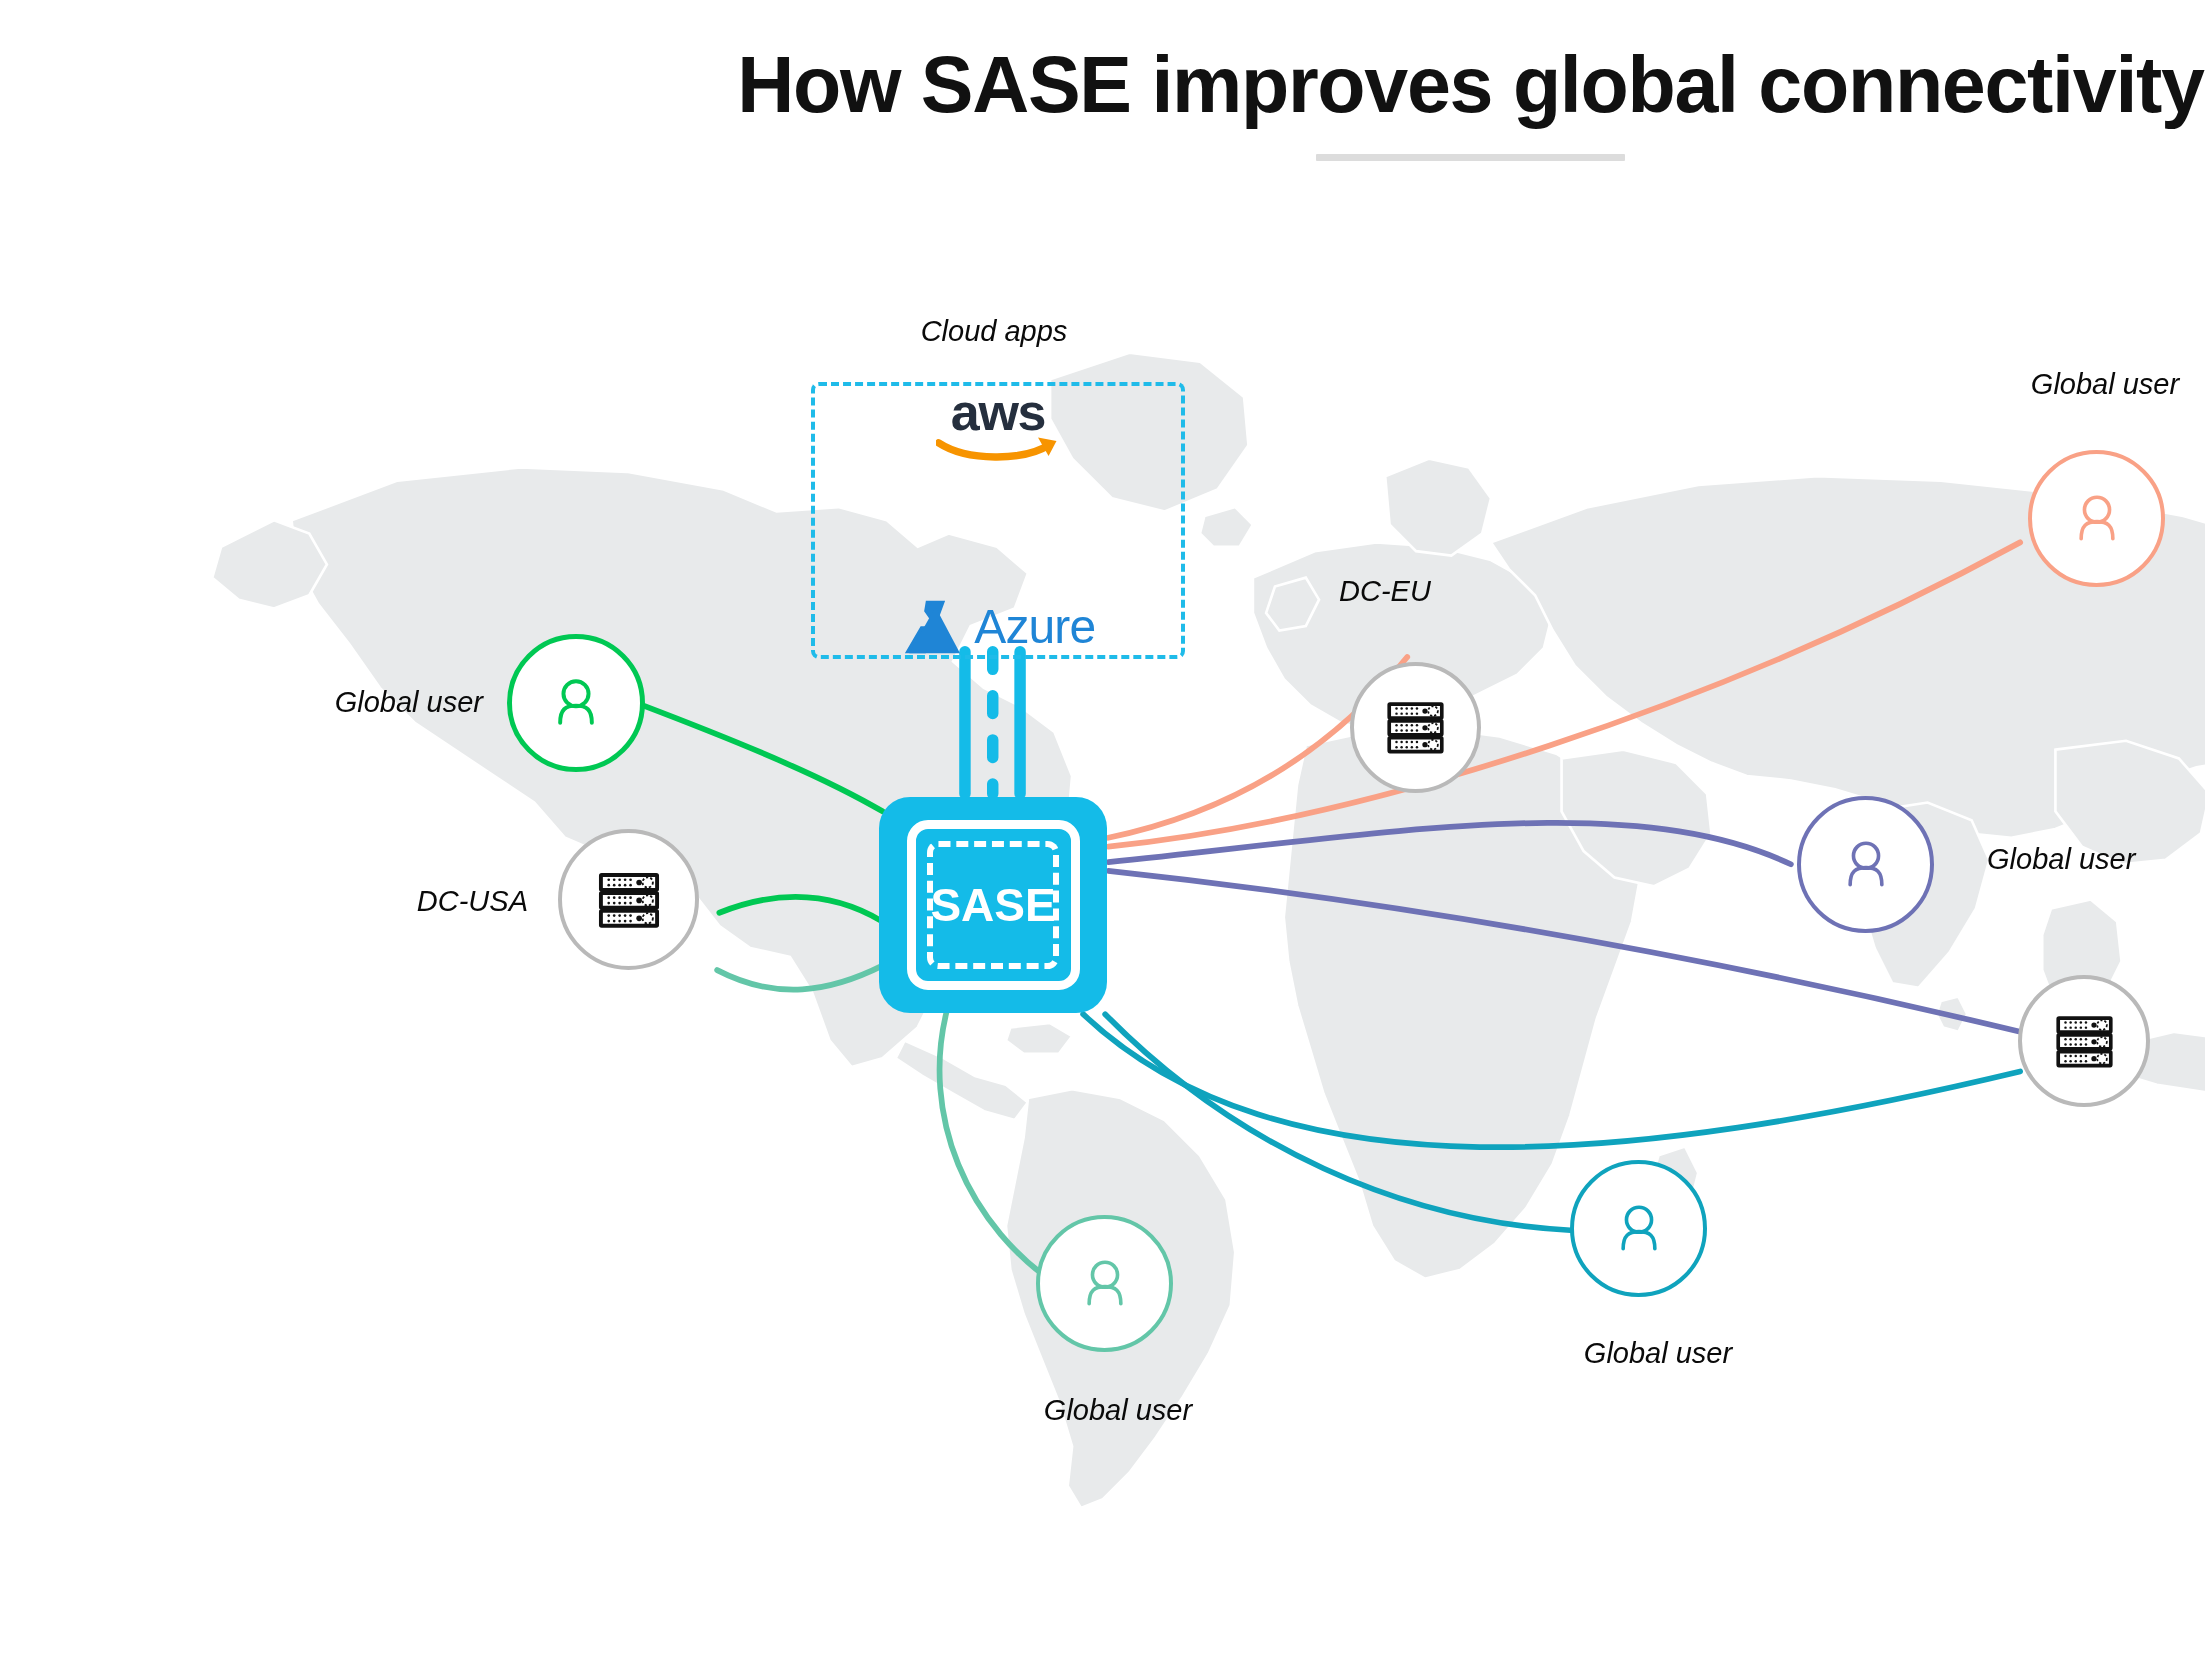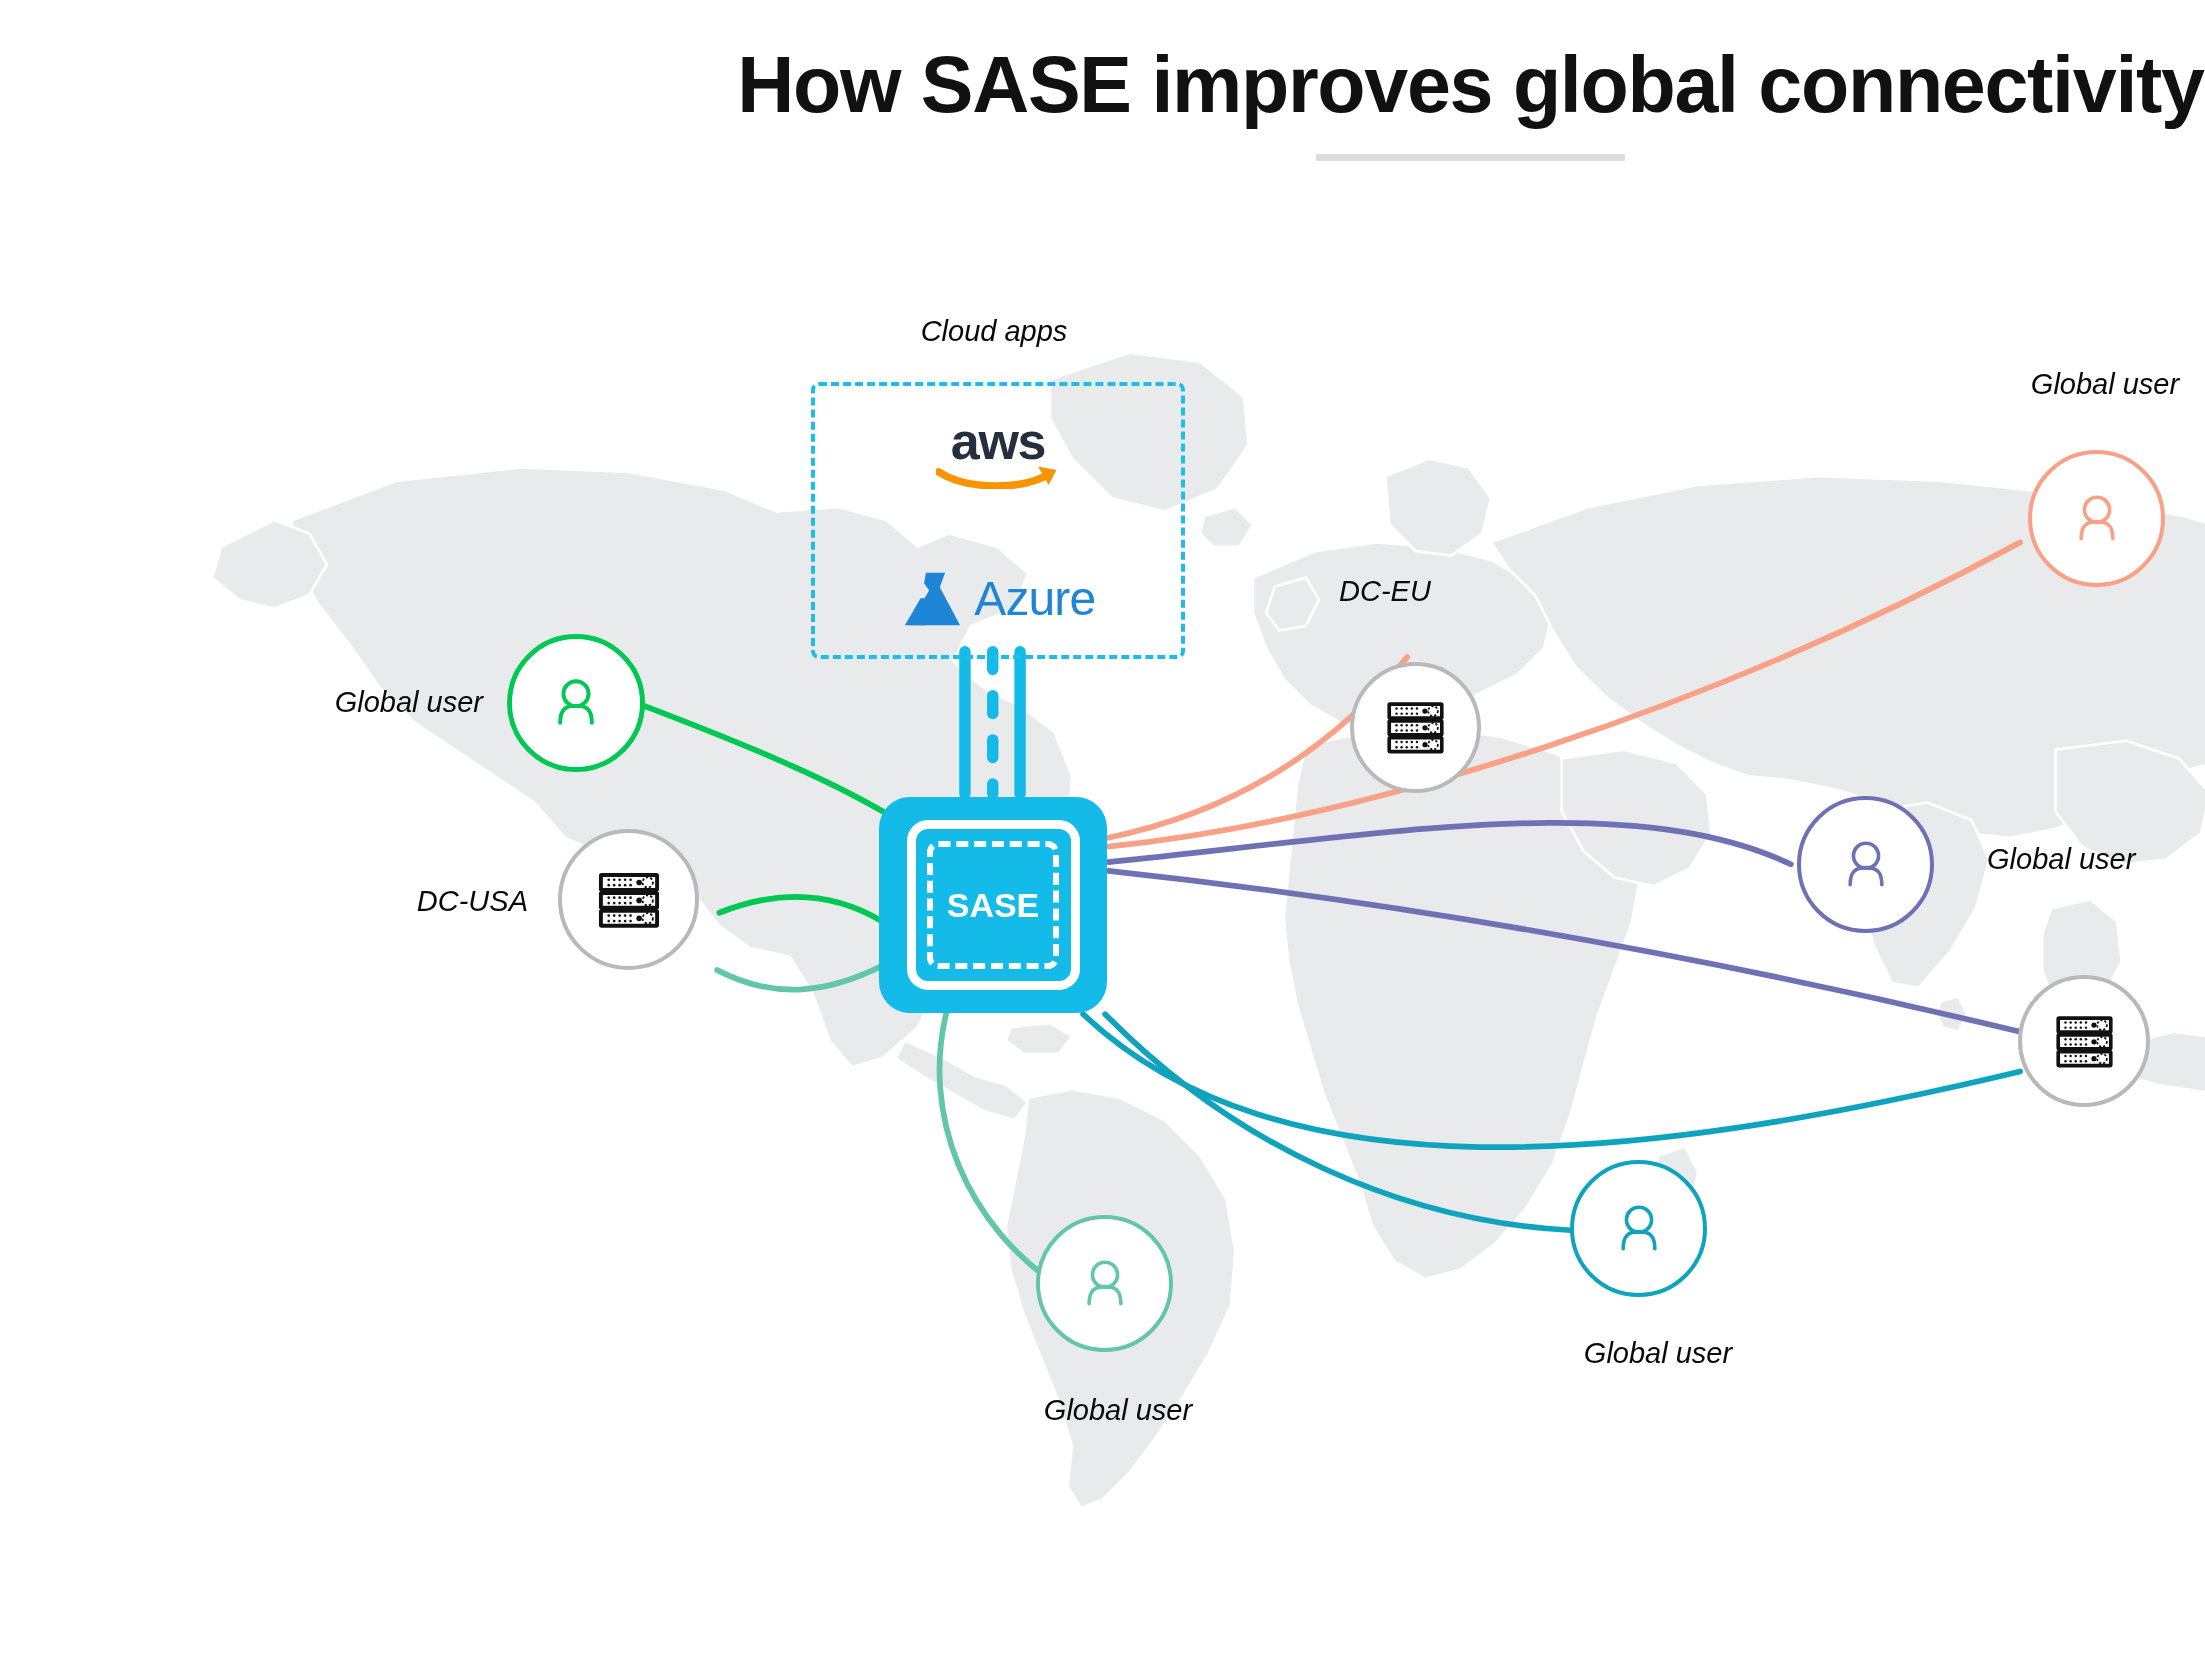--- a/index.html
+++ b/index.html
@@ -26,21 +26,21 @@
     position:absolute;font-style:italic;font-weight:400;color:#0a0a0a;
     font-size:29px;white-space:nowrap;line-height:1;
   }
   .lbl.ctr{transform:translateX(-50%);}
   .lbl.right{transform:translateX(-100%);}
 
   
   #cloud-box{
     position:absolute;left:811px;top:382px;width:366px;height:269px;
     border:4.9px dashed #1fbbe9;border-radius:8px;background:transparent;
-    display:flex;flex-direction:column;align-items:center;justify-content:center;gap:42px;
+    display:flex;flex-direction:column;align-items:center;justify-content:space-between;gap:42px;
   }
   #aws-logo{width:137px;height:66px;position:relative;}
   #aws-word{
     font-size:52px;font-weight:700;color:#252f3e;letter-spacing:-1.3px;
     text-align:center;line-height:1;font-family:"Liberation Sans",sans-serif;
   }
   #aws-swoosh{position:absolute;left:6.2px;top:48px;width:124px;height:26.5px;}
   #azure-logo{display:flex;align-items:center;gap:11.5px;margin-top:48px;}
   #azure-mark{width:62px;height:56px;}
   #azure-word{font-size:48px;color:#1f85d6;letter-spacing:-0.9px;line-height:1;}
@@ -52,21 +52,21 @@
     display:flex;align-items:center;justify-content:center;
   }
   #sase-inner{
     width:155px;height:152px;border:9.7px solid #ffffff;border-radius:21px;
     display:flex;align-items:center;justify-content:center;
   }
   #sase-dash{
     width:120px;height:116px;border:6.2px dashed #ffffff;border-radius:11.5px;
     display:flex;align-items:center;justify-content:center;
   }
-  #sase-text{color:#ffffff;font-size:34px;font-weight:700;letter-spacing:0px;line-height:1;}
+  #sase-text{color:#ffffff;font-size:46px;font-weight:700;letter-spacing:0px;line-height:1;}
 
   
   .node{position:absolute;border-radius:50%;background:#ffffff;
         display:flex;align-items:center;justify-content:center;box-sizing:border-box;}
   .node svg{display:block;}
 </style>
 </head>
 <body>
 
 <div id="stage">

